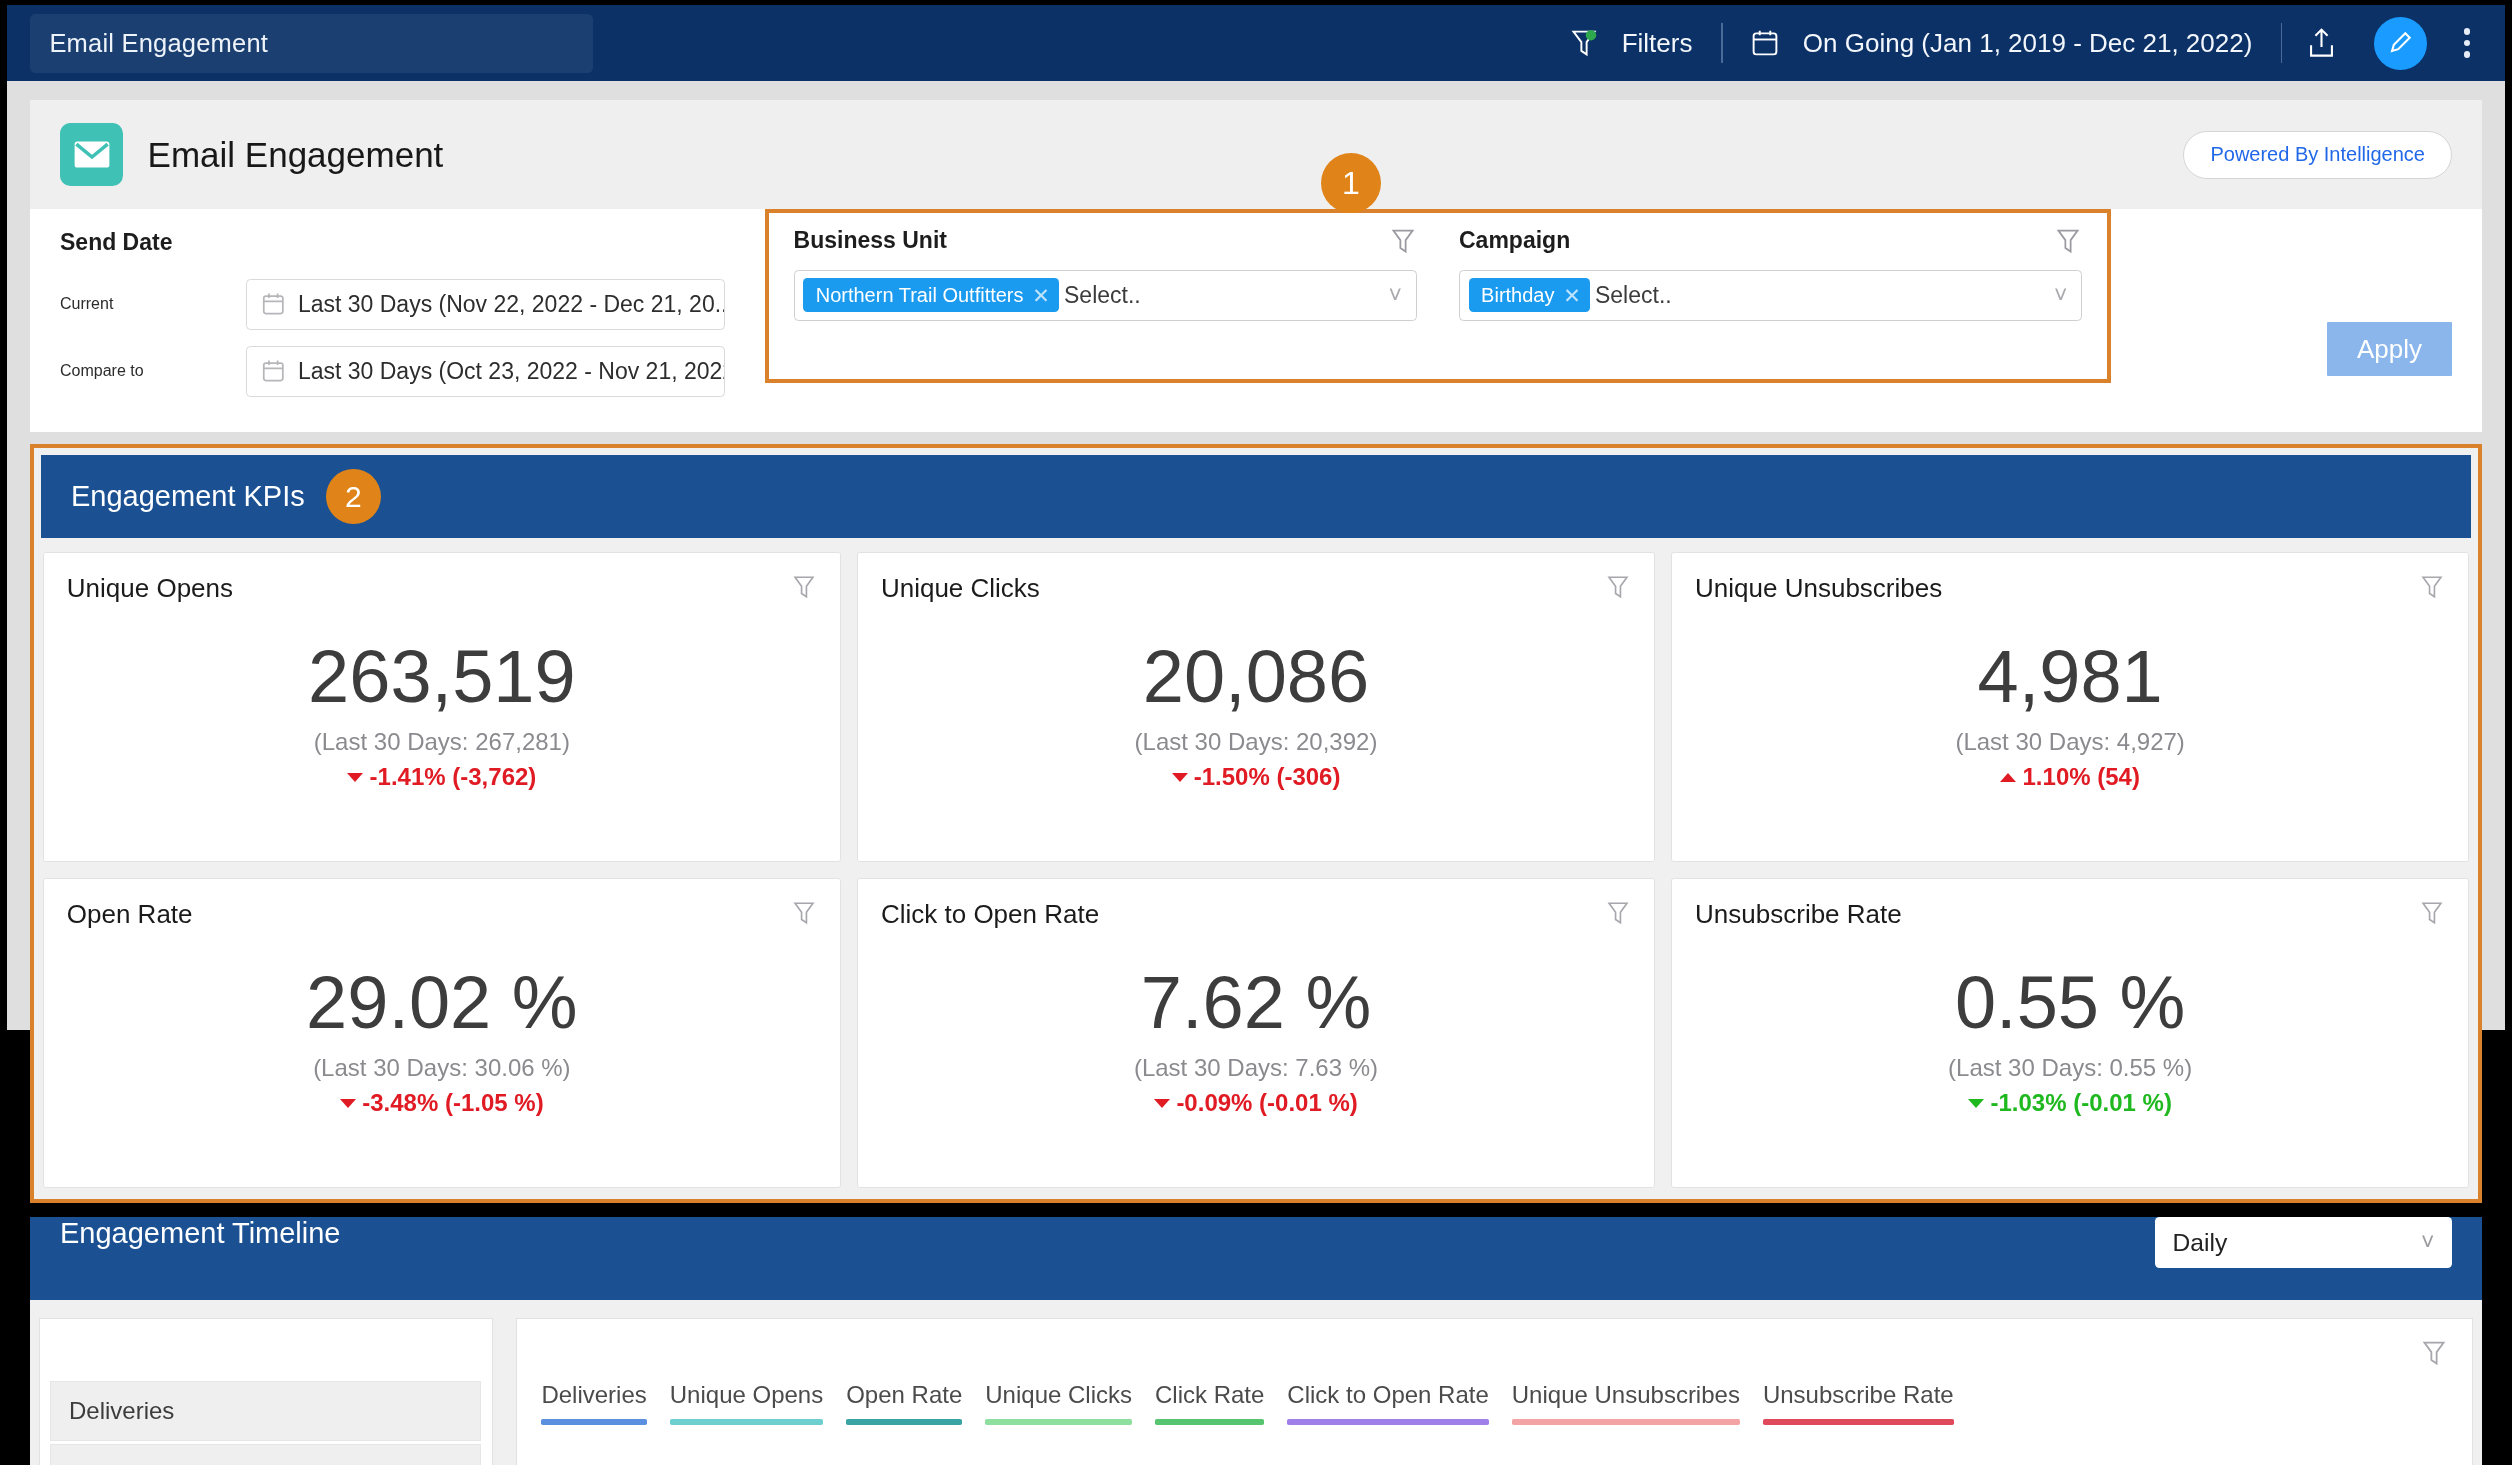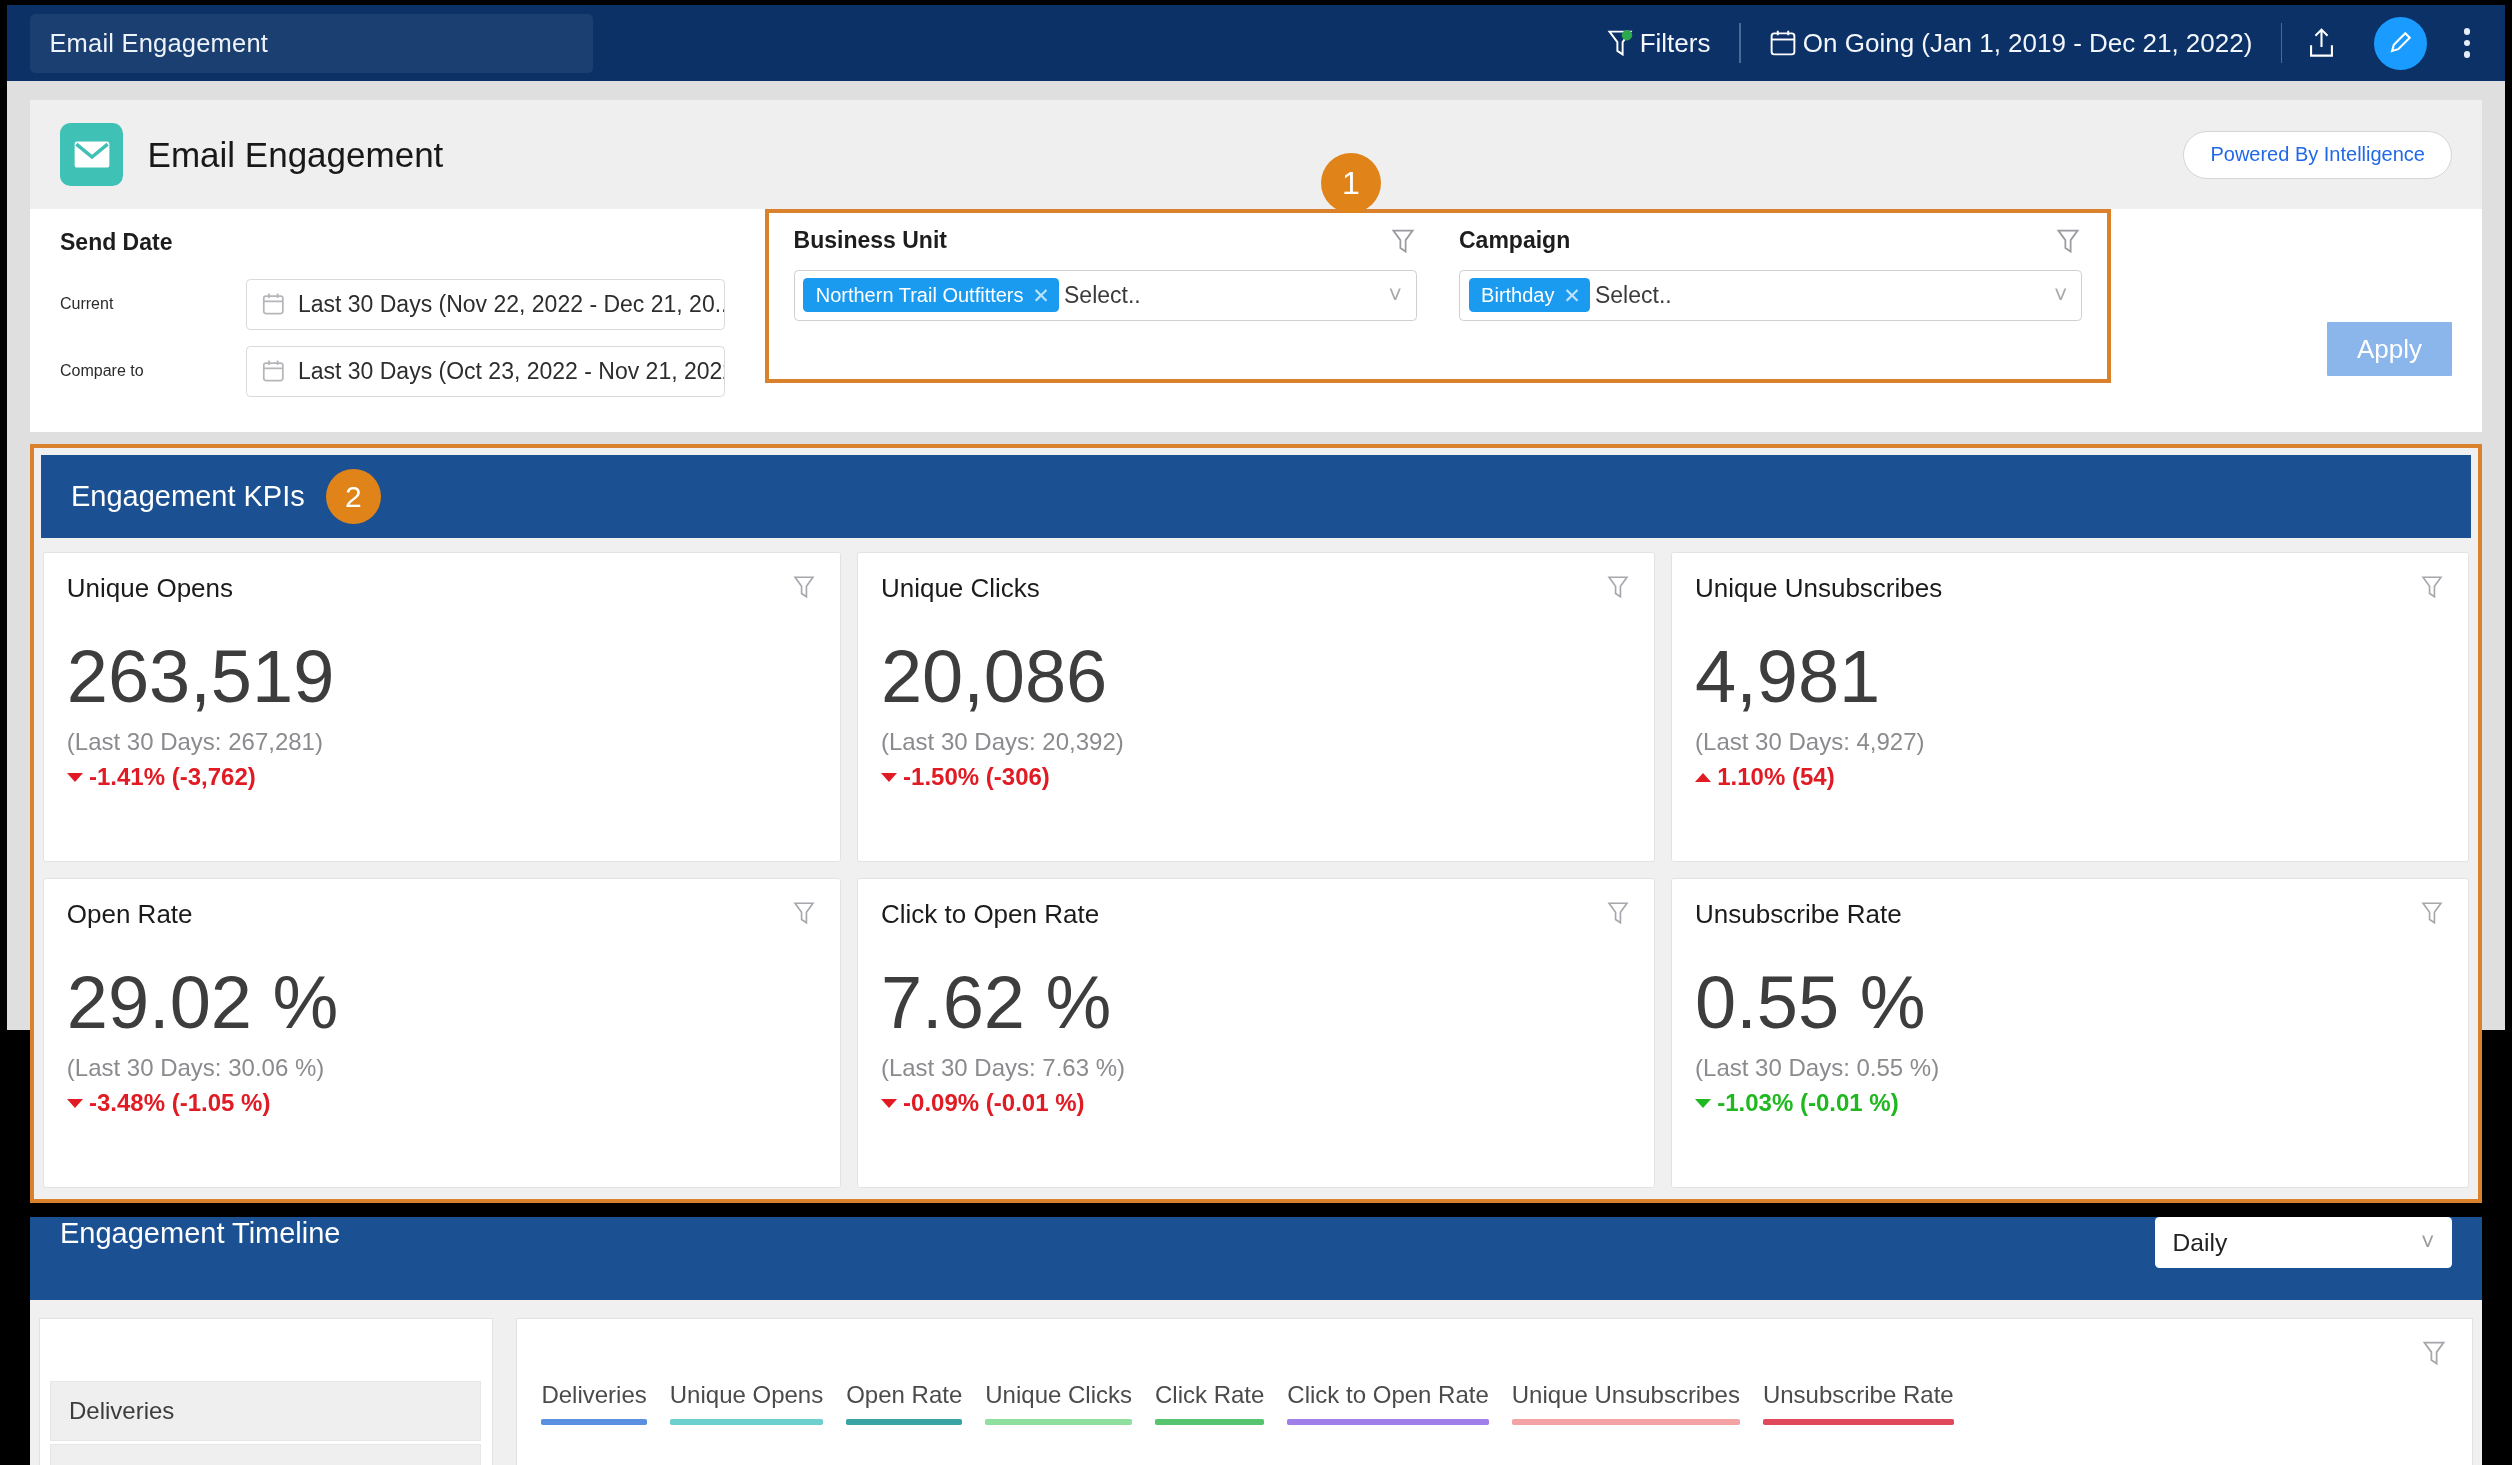--- a/index.html
+++ b/index.html
@@ -40,21 +40,21 @@
     letter-spacing: 0.2px;
   }
   .topbar-right {
     margin-left: auto;
     display: flex;
     align-items: center;
     gap: 0px;
     color: #ffffff;
   }
   .tb-item {
-    display: flex; align-items: center; gap: 6px;
+    display: flex; align-items: center; gap: 24px;
     font-size: 26px; color: #f3f6fb;
     padding: 0 23px;
   }
   .tb-sep {
     width: 1.8px; height: 40px; background: #4a6a98;
     margin: 0 5.3px;
   }
   .tb-icon-btn {
     display: flex; align-items: center; justify-content: center;
     padding: 0 17.6px;
@@ -225,21 +225,21 @@
     padding: 19.4px 23px;
     display: flex; flex-direction: column;
     position: relative;
   }
   .kpi-head { display:flex; align-items: flex-start; }
   .kpi-title { font-size: 26px; color: #1b1b1b; }
   .kpi-filter { margin-left:auto; }
   .kpi-body {
     flex: 1 1 auto;
     display: flex; flex-direction: column;
-    align-items: flex-start; justify-content: center;
+    align-items: center; justify-content: center;
     padding-bottom: 16px;
   }
   .kpi-value { font-size: 74px; color: #3d3d3d; font-weight: 400; line-height: 1.05; }
   .kpi-compare { font-size: 24px; color: #8b8b8f; margin-top: 12.3px; }
   .kpi-delta { font-size: 24px; margin-top: 7px; font-weight: 700; display:flex; align-items:center; gap:6.2px;}
   .kpi-delta.down { color: #e01b24; }
   .kpi-delta.up   { color: #e01b24; }
   .kpi-delta.good { color: #1fb81f; }
   .tri-down { width:0;height:0;border-left:8px solid transparent;border-right:8px solid transparent;border-top:9.7px solid currentColor; display:inline-block;}
   .tri-up   { width:0;height:0;border-left:8px solid transparent;border-right:8px solid transparent;border-bottom:9.7px solid currentColor; display:inline-block;}

